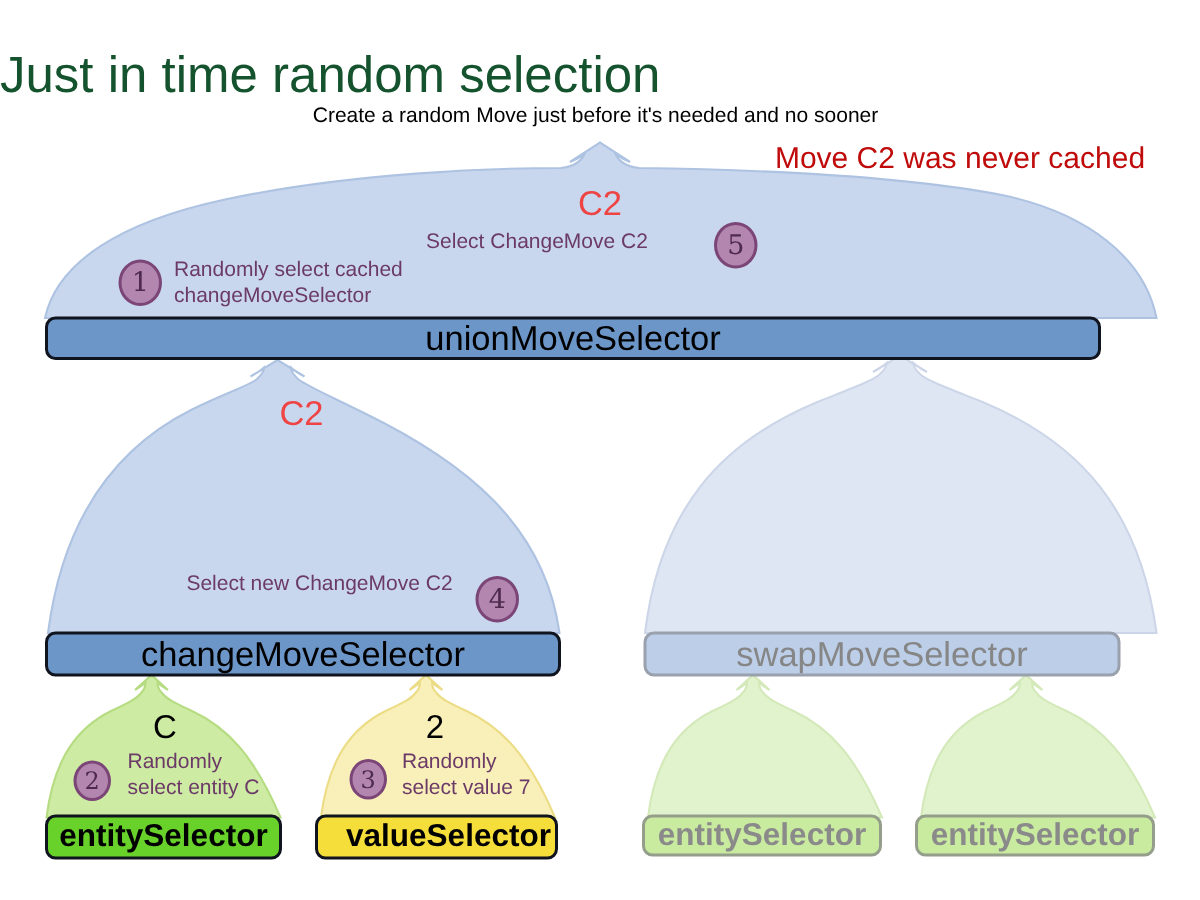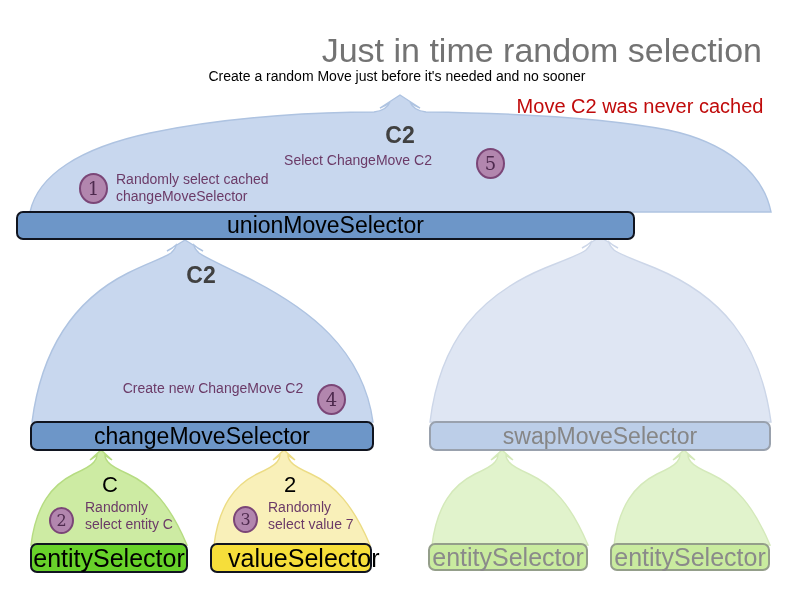--- a/index.html
+++ b/index.html
@@ -3,39 +3,39 @@
 <meta charset="utf-8">
 <style>
   html,body{margin:0;padding:0;background:#ffffff;}
   .canvas{
     position:relative;width:800px;height:600px;background:#ffffff;overflow:hidden;
     font-family:"Liberation Sans",sans-serif;
   }
   .canvas svg{position:absolute;left:0;top:0;}
   .abs{position:absolute;}
   .title{
-    left:0;top:31px;width:762px;text-align:right;
-    font-size:34px;color:#737373;letter-spacing:0px;
+    left:0;top:31px;width:762px;text-align:left;
+    font-size:34px;color:#14532d;letter-spacing:0px;
   }
   .subtitle{
     left:16px;top:68px;width:762px;text-align:center;
     font-size:14px;color:#000;
   }
   .cache-note{
     left:490px;top:95px;width:300px;text-align:center;
     font-size:20px;color:#c00b0b;
   }
-  .cached-move{font-size:23px;color:#404040;text-align:center;width:60px;font-weight:bold;}
+  .cached-move{font-size:23px;color:#ef4444;text-align:center;width:60px;}
   .selected-item{font-size:22px;color:#000;text-align:center;width:60px;}
   .bar{
     box-sizing:border-box;text-align:center;
     background:#6d96c8;border:2px solid #10141f;border-radius:7px;
     font-size:23px;color:#000;height:30px;line-height:26px;
   }
-  .bar.small{font-size:25px;}
+  .bar.small{font-size:21px;font-weight:bold;}
   .bar.faded-blue{background:#bccee8;border-color:#99a1ad;color:#868686;}
   .bar.green{background:#68d22a;}
   .bar.yellow{background:#f6de3a;padding-left:16px;}
   .bar.faded-green{background:#c9eb9f;border-color:#949e8a;color:#8a8a8a;height:28px;line-height:24px;}
   .anno{
     font-size:14px;line-height:16.5px;color:#6b3a67;
   }
   .anno.r{text-align:center;}
   .badge{
     box-sizing:border-box;border-radius:50%;
@@ -98,39 +98,39 @@
 
   <div class="abs title">Just in time random selection</div>
   <div class="abs subtitle">Create a random Move just before it's needed and no sooner</div>
   <div class="abs cache-note">Move C2 was never cached</div>
 
   <div class="abs cached-move" style="left:370px;top:122px;">C2</div>
   <div class="abs cached-move" style="left:171px;top:262px;">C2</div>
   <div class="abs selected-item" style="left:80px;top:472px;">C</div>
   <div class="abs selected-item" style="left:260px;top:472px;">2</div>
 
-  <div class="abs bar" style="left:16px;top:211px;width:619px;height:29px;line-height:25px;">unionMoveSelector</div>
+  <div class="abs bar" style="left:30px;top:211px;width:704px;height:29px;line-height:25px;">unionMoveSelector</div>
   <div class="abs bar" style="left:30px;top:421px;width:344px;">changeMoveSelector</div>
-  <div class="abs bar faded-blue" style="left:429px;top:421px;width:342px;">swapMoveSelector</div>
+  <div class="abs bar faded-blue" style="left:429px;top:421px;width:318px;">swapMoveSelector</div>
   <div class="abs bar green small" style="left:30px;top:543px;width:158px;">entitySelector</div>
   <div class="abs bar yellow small" style="left:210px;top:543px;width:162px;">valueSelector</div>
   <div class="abs bar faded-green small" style="left:428px;top:543px;width:160px;">entitySelector</div>
   <div class="abs bar faded-green small" style="left:610px;top:543px;width:160px;">entitySelector</div>
 
   <div class="abs badge big" style="left:79px;top:173px;">1</div>
   <div class="abs anno" style="left:116px;top:171px;">
     <div>Randomly select cached</div>
     <div>changeMoveSelector</div>
   </div>
 
   <div class="abs anno r" style="left:258px;top:152px;width:200px;">Select ChangeMove C2</div>
   <div class="abs badge big" style="left:476px;top:148px;">5</div>
 
   <div class="abs anno r" style="left:113px;top:380px;width:200px;line-height:17.5px;">
-    <div>Create new ChangeMove C2</div>
+    <div>Select new ChangeMove C2</div>
   </div>
   <div class="abs badge big" style="left:317px;top:384px;">4</div>
 
   <div class="abs badge sm" style="left:49px;top:507px;">2</div>
   <div class="abs anno" style="left:85px;top:499px;">
     <div>Randomly</div>
     <div>select entity C</div>
   </div>
 
   <div class="abs badge sm" style="left:233px;top:506px;">3</div>

